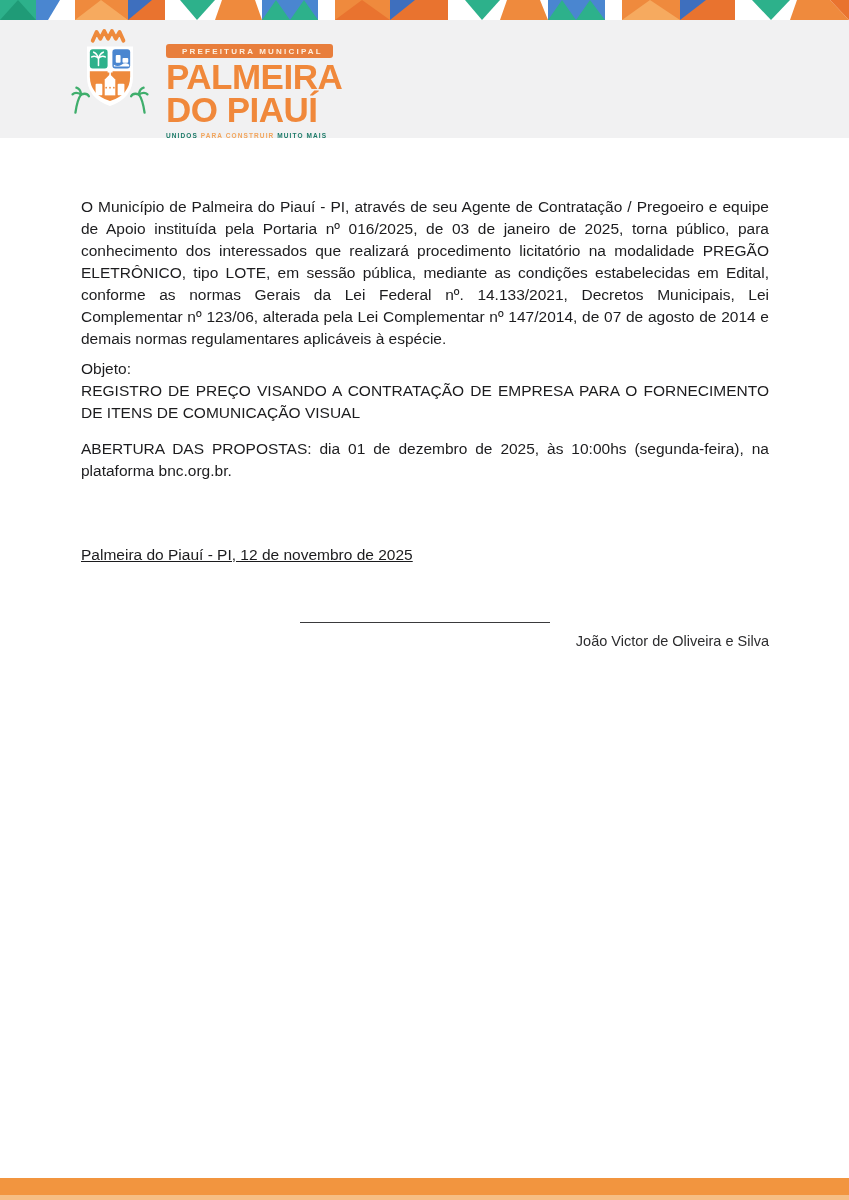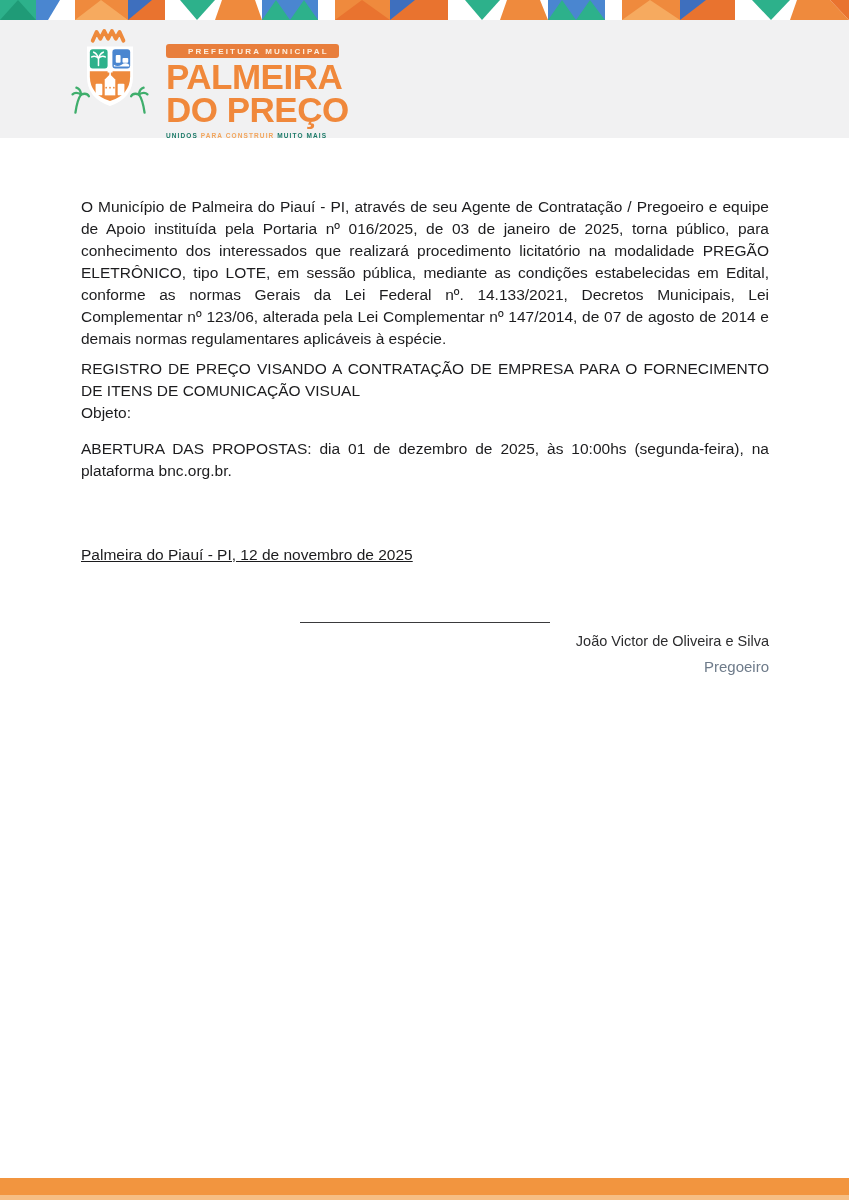--- a/index.html
+++ b/index.html
@@ -10,21 +10,21 @@
   }
   
   .deco-strip{position:absolute;top:0;left:0;width:849px;height:20px;background:#ffffff;}
   
   .header-band{position:absolute;top:20px;left:0;width:849px;height:118px;background:#f1f1f2;}
   .crest{position:absolute;left:62px;top:8px;}
   .logo-text{position:absolute;left:166px;top:20px;width:230px;}
   .logo-banner{
     display:inline-block;background:#e87e3c;color:#fdeede;
     font-size:8px;font-weight:bold;letter-spacing:2.2px;
-    padding:3px 10px 2px 22px;border-radius:3px;white-space:nowrap;
+    padding:3px 10px 2px 16px;border-radius:3px;white-space:nowrap;
   }
   .logo-city{
     margin-top:2px;color:#f0883b;font-weight:800;
     font-size:35px;line-height:0.95;letter-spacing:-0.5px;
   }
   .logo-tagline{margin-top:5px;font-size:6.5px;font-weight:bold;letter-spacing:1.1px;white-space:nowrap;}
   .tag-dark{color:#1c7a68;}
   .tag-orange{color:#f2a55c;}
   .contact{
     position:absolute;left:553px;top:52px;
@@ -129,45 +129,44 @@
           <path d="M80 69 q-6 -2 -8 2"></path>
           <path d="M80 69 q1 -6 5 -7"></path>
         </g>
       </svg>
     </div>
 
     <div class="logo-text">
       <span class="logo-banner">PREFEITURA MUNICIPAL</span>
       <div class="logo-city">
         <div>PALMEIRA</div>
-        <div>DO PREÇO</div>
+        <div>DO PIAUÍ</div>
       </div>
       <div class="logo-tagline">
         <span class="tag-dark">UNIDOS </span><span class="tag-orange">PARA CONSTRUIR </span><span class="tag-dark">MUITO MAIS</span>
       </div>
     </div>
 
   </div>
 
   <div class="content">
 
 
     <p class="para p1">O Município de Palmeira do Piauí - PI, através de seu Agente de Contratação / Pregoeiro e equipe de Apoio instituída pela Portaria nº 016/2025, de 03 de janeiro de 2025, torna público, para conhecimento dos interessados que realizará procedimento licitatório na modalidade PREGÃO ELETRÔNICO, tipo LOTE, em sessão pública, mediante as condições estabelecidas em Edital, conforme as normas Gerais da Lei Federal nº. 14.133/2021, Decretos Municipais, Lei Complementar nº 123/06, alterada pela Lei Complementar nº 147/2014, de 07 de agosto de 2014 e demais normas regulamentares aplicáveis à espécie.</p>
 
     <div class="objeto-block">
+      <div class="para">Objeto:</div>
       <div class="para">REGISTRO DE PREÇO VISANDO A CONTRATAÇÃO DE EMPRESA PARA O FORNECIMENTO DE ITENS DE COMUNICAÇÃO VISUAL</div>
-      <div class="para">Objeto:</div>
     </div>
 
 
     <p class="para abertura">ABERTURA DAS PROPOSTAS: dia 01 de dezembro de 2025, às 10:00hs (segunda-feira), na plataforma bnc.org.br.</p>
 
     <div class="date-line">Palmeira do Piauí - PI, 12 de novembro de 2025</div>
 
     <div class="sig-block">
       <div class="sig-line"></div>
       <div class="sig-name">João Victor de Oliveira e Silva</div>
-      <div class="sig-role">Pregoeiro</div>
     </div>
   </div>
 
   <div class="footer-bar"></div>
 </div>
 
 </body></html>

